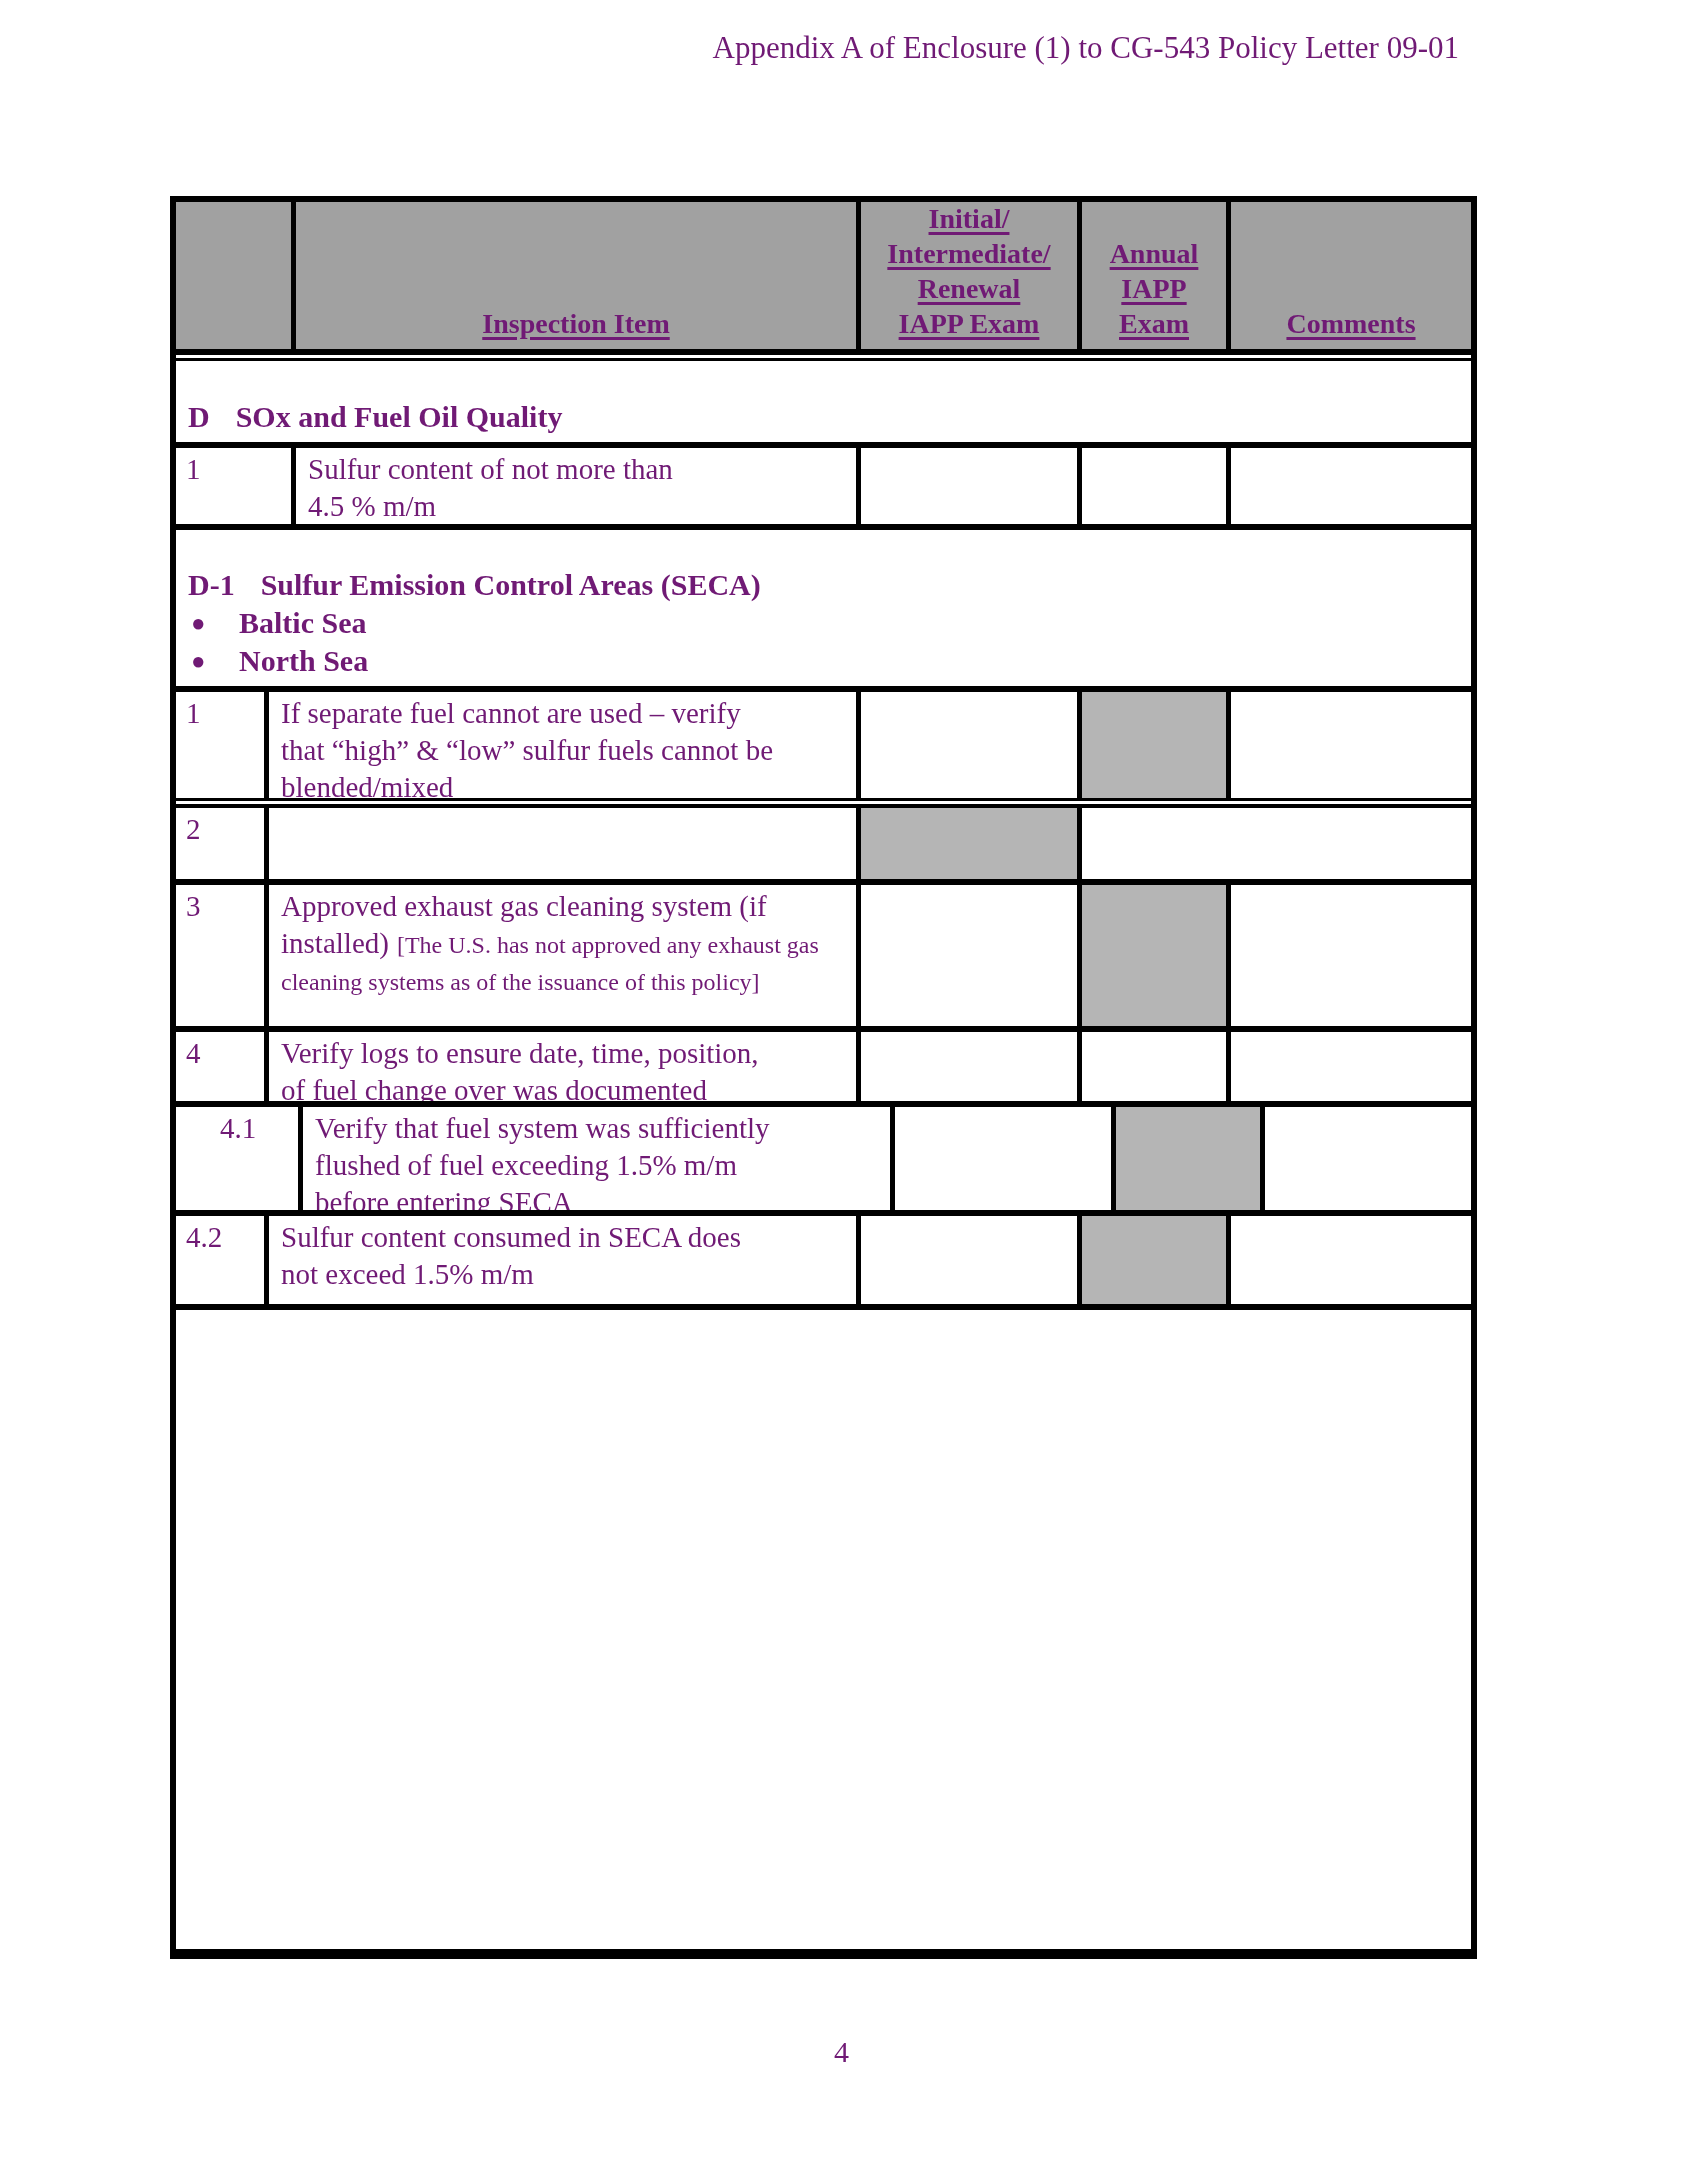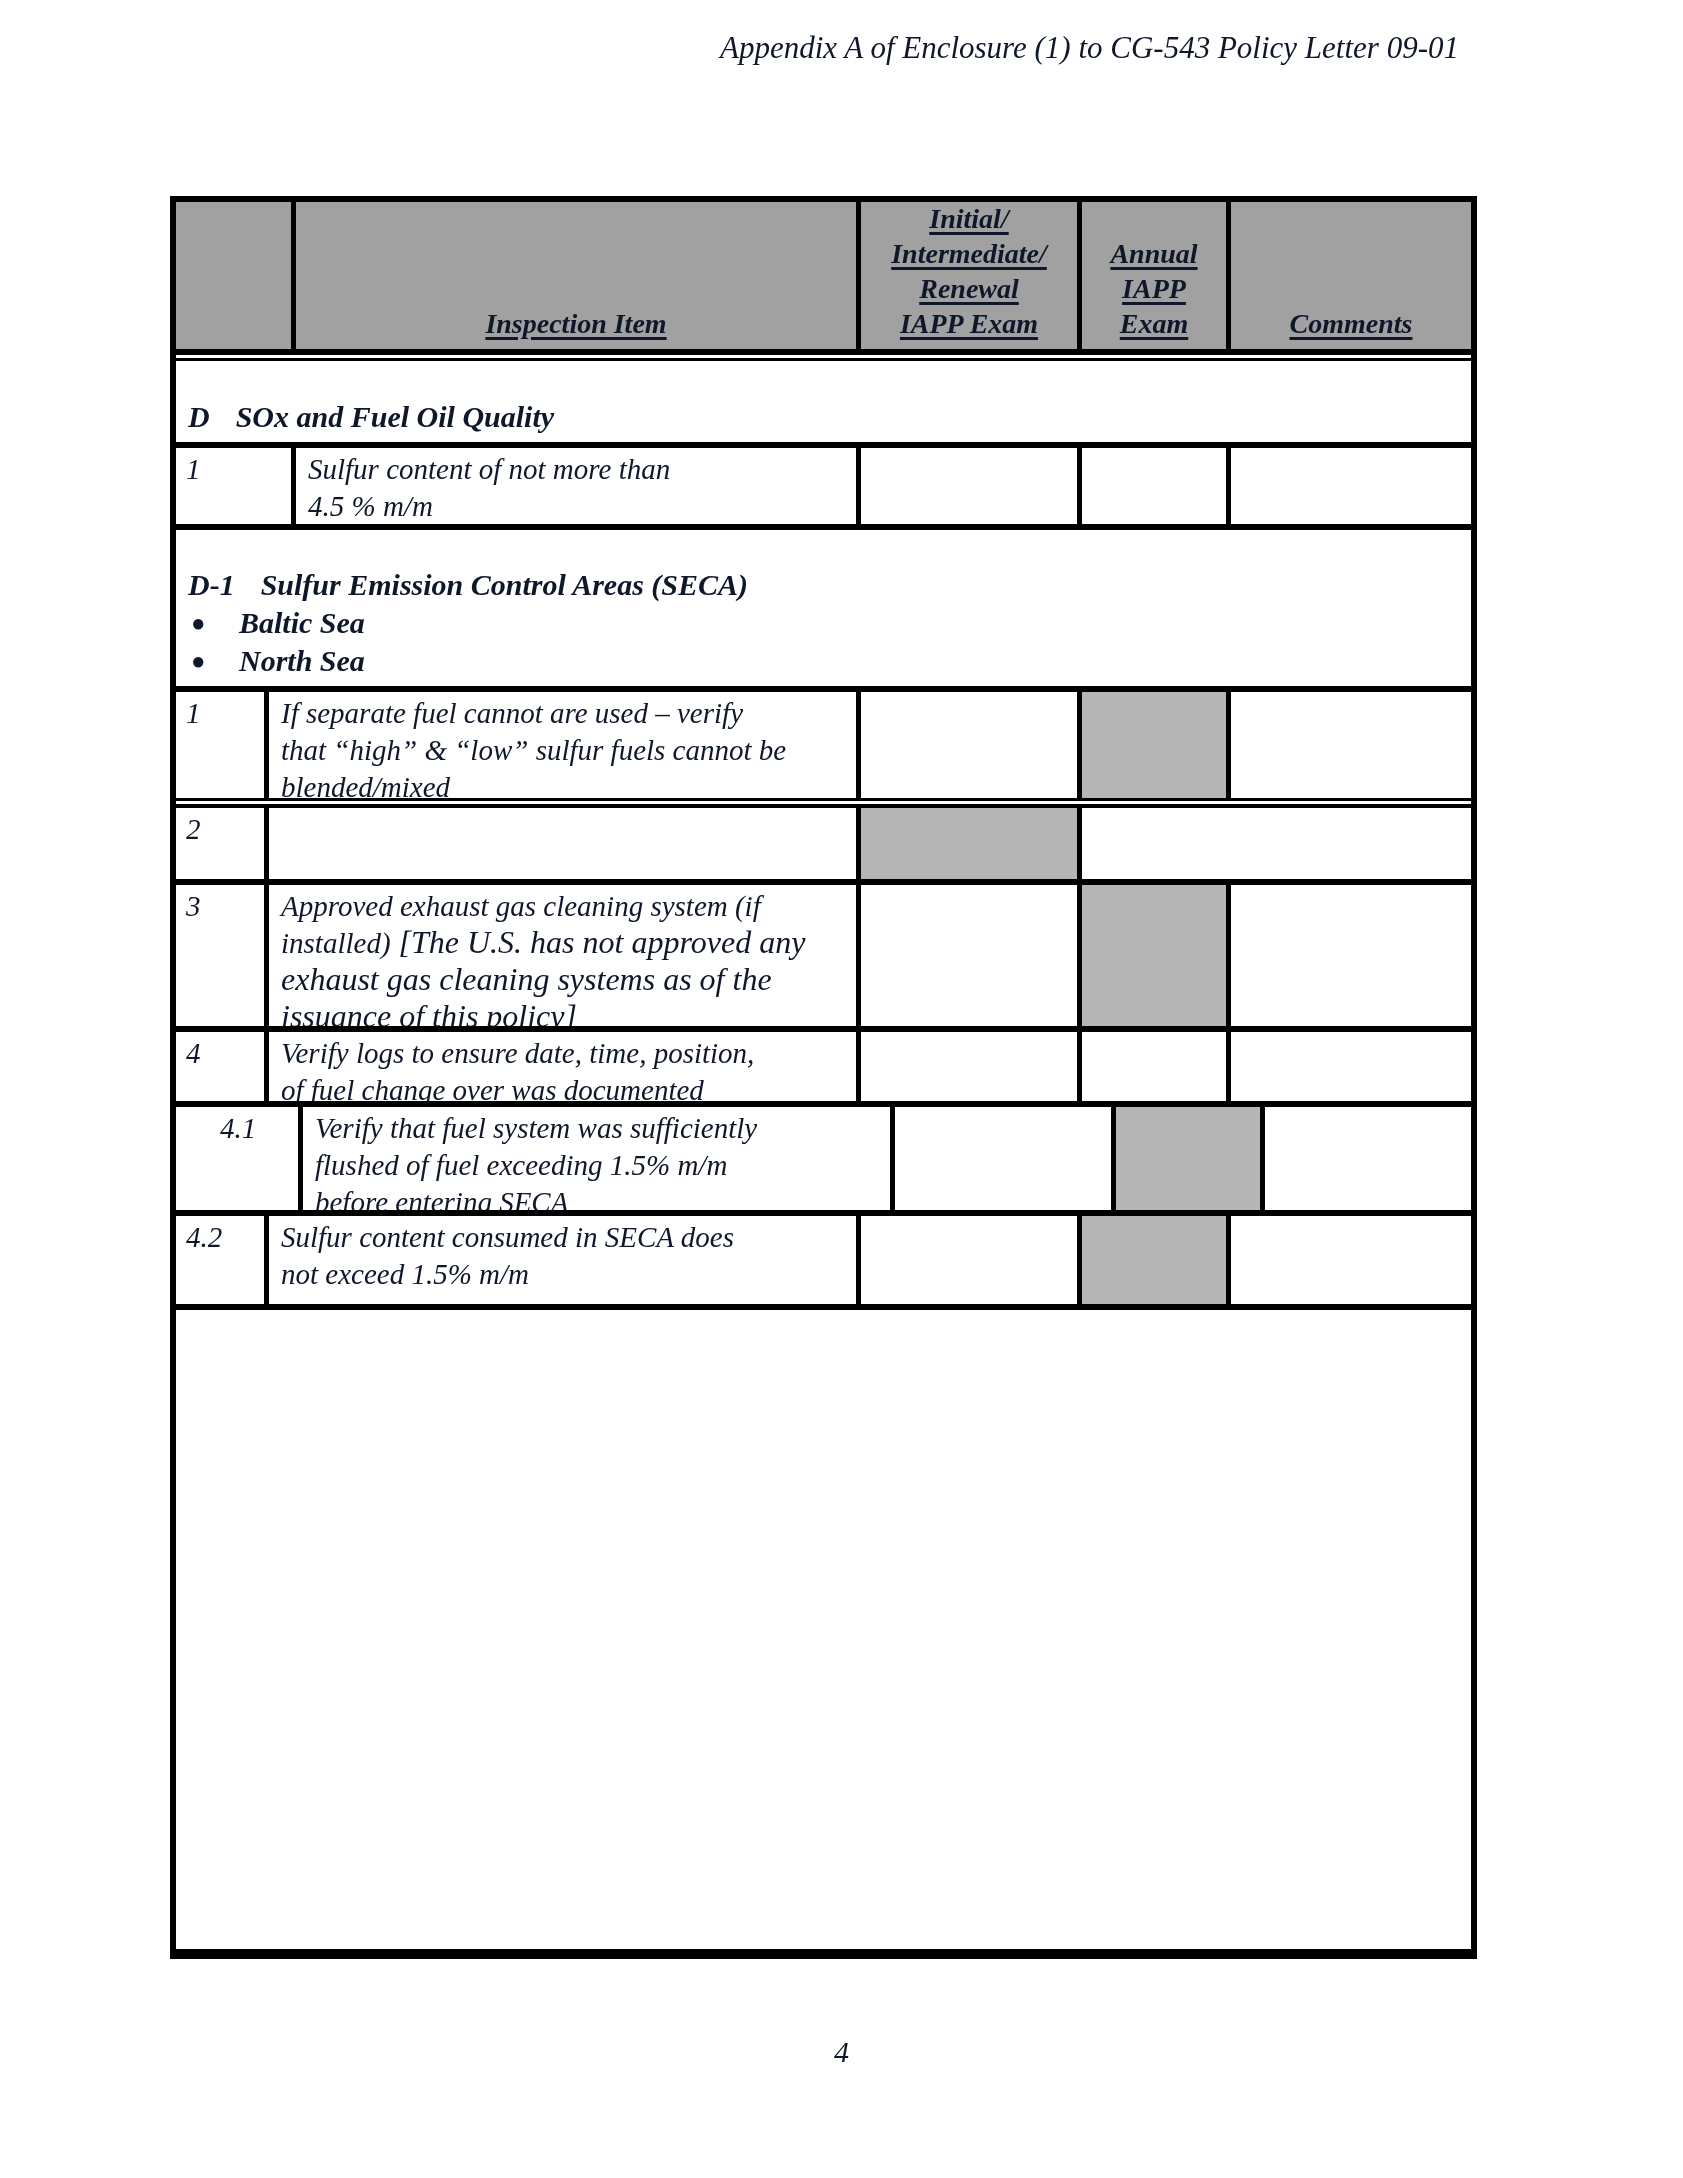--- a/index.html
+++ b/index.html
@@ -1,18 +1,18 @@
 <!DOCTYPE html>
 <html style="--header-fill: #a1a1a1; --cell-shade: #b5b5b5;"><head>
 <meta charset="utf-8">
 <style>
   :root { --header-fill:#a1a1a1; --cell-shade:#b5b5b5; }
   html,body { margin:0; padding:0; background:#fff; }
   .page { position:relative; width:1683px; height:2178px; background:#ffffff;
-          font-family:"Liberation Serif", serif; color:#0f172a; overflow:hidden;font-style:italic; }
+          font-family:"Liberation Serif", serif; color:#701a75; overflow:hidden; }
 
   .doc-header { position:absolute; top:30px; left:170px; width:1289px;
                 text-align:right; font-size:31px; line-height:36px; }
 
   .apptable { position:absolute; left:170px; top:196px; width:1307px;
               box-sizing:border-box; border:6px solid #000; border-bottom-width:10px;
               background:#fff; }
 
   .row { display:grid; overflow:hidden; }
   .grid-d  { grid-template-columns:120px 565px 221px 149px 240px; }
@@ -47,21 +47,21 @@
   .h-secd1 { height:150px; }
   .h-r1 { height:106px; }
   .h-r2 { height:71px; }
   .h-r3 { height:141px; }
   .h-r4 { height:69px; }
   .h-r41 { height:103px;margin-left:34px; }
   .h-r42 { height:88px; }
   .empty-row { height:639px; background:#fff; }
 
   .shade { background:var(--cell-shade); }
-  .note { font-size:32px; line-height:31px; margin-left:8px; }
+  .note { font-size:24px; line-height:31px; margin-left:8px; }
 
   .page-number { position:absolute; top:2035px; left:0; width:1683px;
                  text-align:center; font-size:30px; }
 </style>
 </head>
 <body>
 
 <div class="page">
 
   <div class="doc-header">Appendix A of Enclosure (1) to CG-543 Policy Letter 09-01</div>

